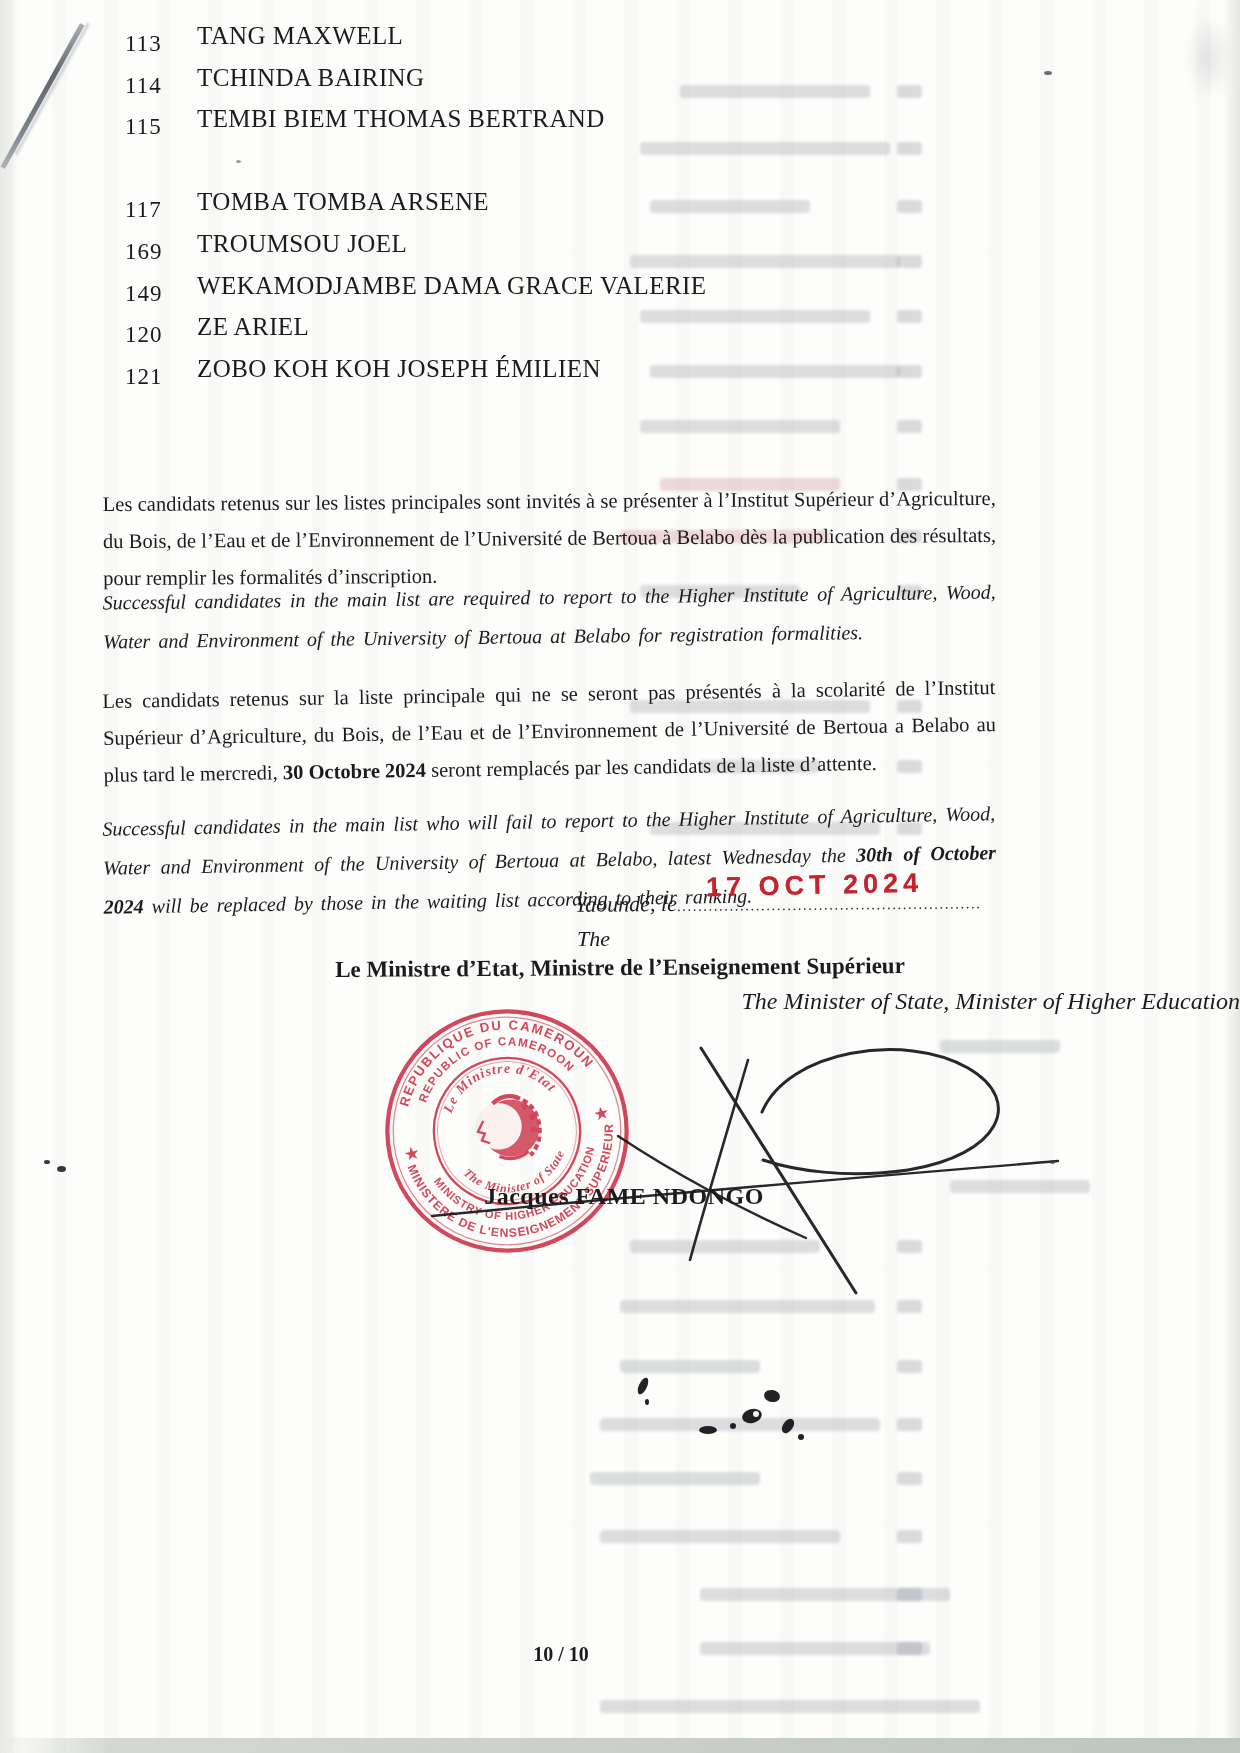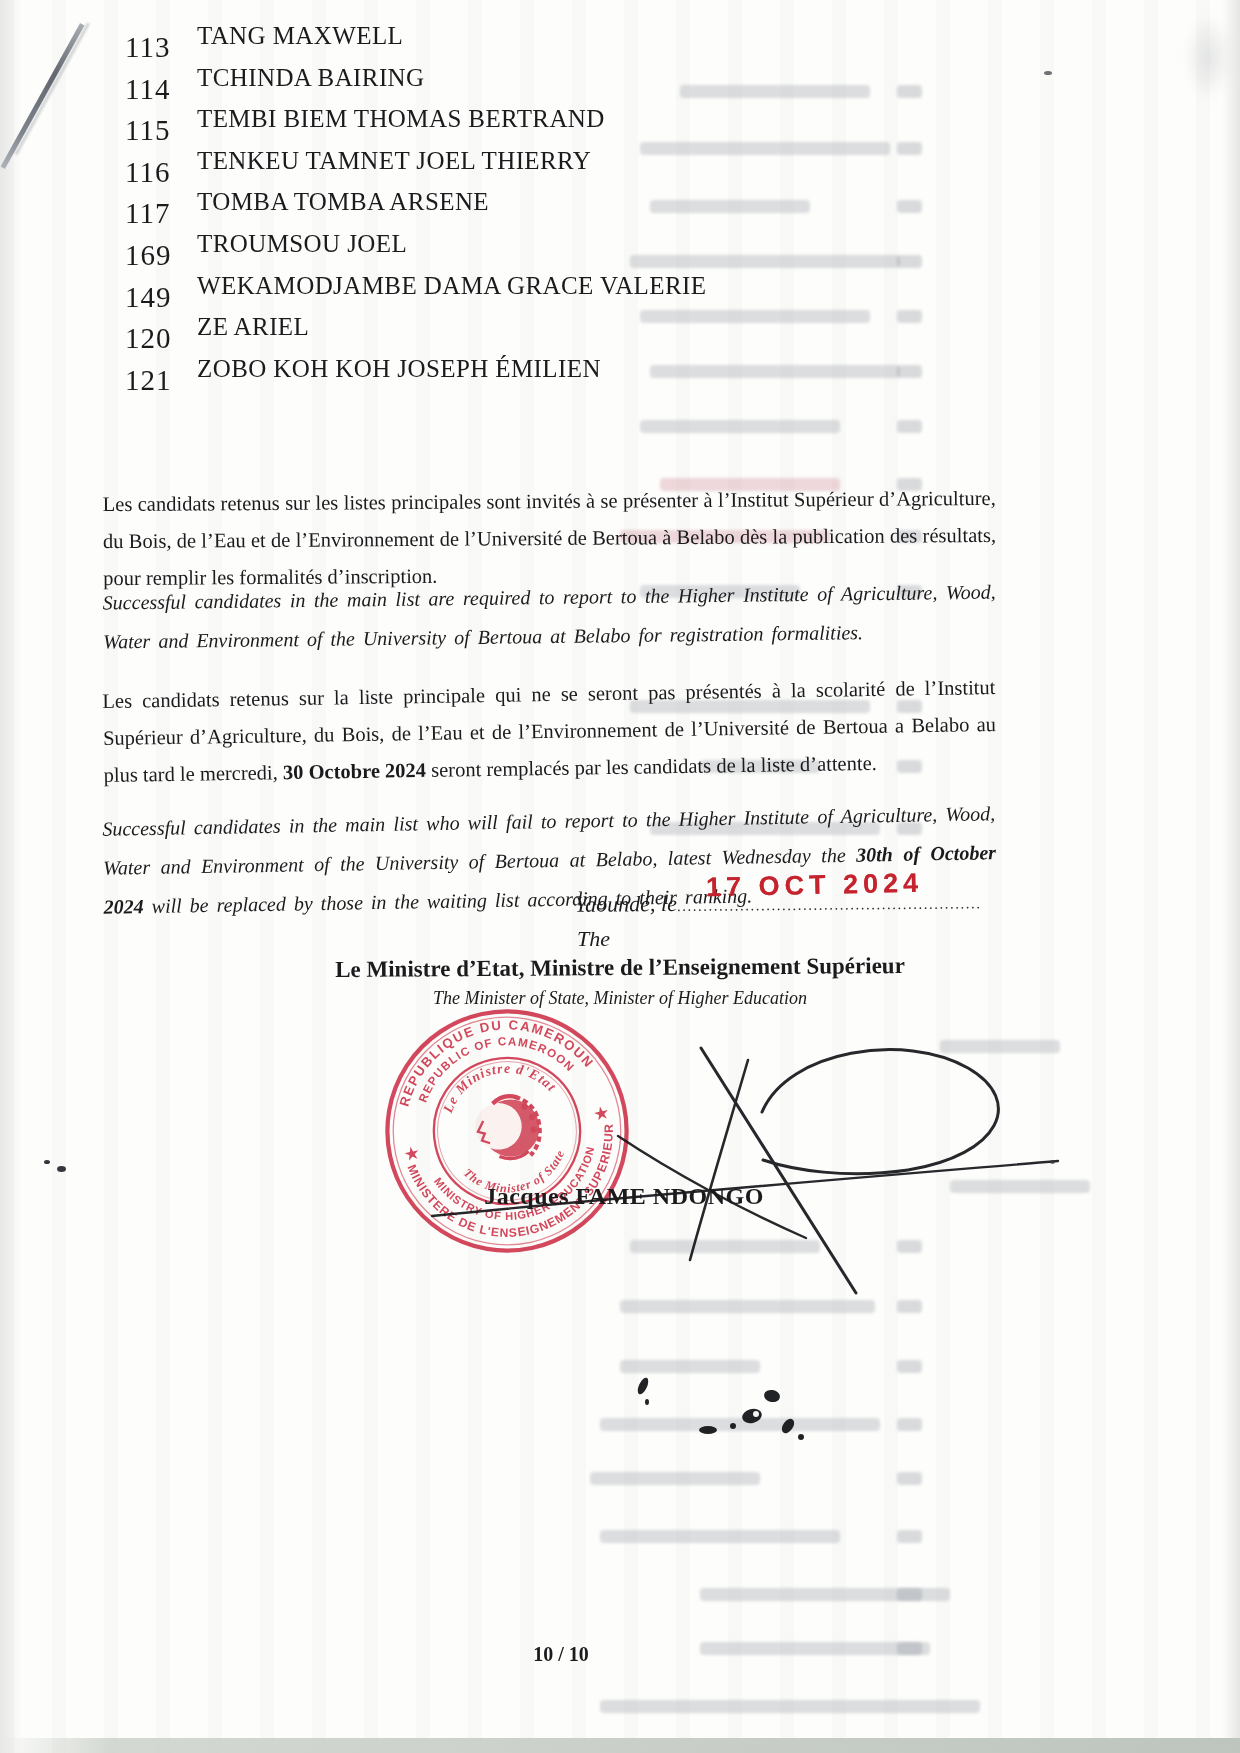--- a/index.html
+++ b/index.html
@@ -18,40 +18,40 @@
       repeating-linear-gradient(90deg, rgba(175,176,172,0.06) 0px, rgba(175,176,172,0.06) 14px, rgba(255,255,255,0) 14px, rgba(255,255,255,0) 52px),
       linear-gradient(90deg, rgba(190,192,188,0.28) 0px, rgba(255,255,255,0) 22px),
       linear-gradient(270deg, rgba(175,178,172,0.30) 0px, rgba(255,255,255,0) 18px),
       var(--paper);
     font-family:"Liberation Serif", serif;
     color:var(--ink);
   }
   
   .cand-list{position:absolute;left:0;top:0;width:1240px;height:460px;}
   .cand-row{position:absolute;left:0;width:760px;height:40px;}
-  .cand-num{position:absolute;left:125px;top:9px;font-size:29px;letter-spacing:1px;}
+  .cand-num{position:absolute;left:125px;top:9px;font-size:23px;letter-spacing:1px;}
   .cand-name{position:absolute;left:197px;top:0;font-size:25px;letter-spacing:0.4px;white-space:nowrap;}
   
   .para{position:absolute;left:103px;width:893px;text-align:justify;}
   .para.fr{font-size:20.5px;line-height:37px;}
   .para.en{font-size:20px;line-height:39px;font-style:italic;word-spacing:3px;}
   .b{font-weight:bold;}
   
   .dateline{position:absolute;left:575px;top:890px;font-style:italic;font-size:22px;transform:rotate(-0.5deg);}
   .dateline .dots{font-style:normal;font-size:15px;letter-spacing:1.5px;color:#2c2c2e;}
   .the-label{position:absolute;left:577px;top:926px;font-style:italic;font-size:22px;}
   .stamp-date{
     position:absolute;left:706px;top:870px;
     font-family:"Liberation Sans",sans-serif;font-weight:bold;
     font-size:27px;letter-spacing:5px;color:var(--stamp);
     transform:rotate(-1.2deg);white-space:nowrap;
     text-shadow:0 0 0.6px rgba(197,36,47,0.7);
   }
   .title-fr{position:absolute;left:0;top:955px;width:1240px;text-align:center;font-weight:bold;font-size:23px;transform:rotate(-0.4deg);}
-  .title-en{position:absolute;left:0;top:988px;width:1240px;text-align:center;font-style:italic;font-size:18px;}
+  .title-en{position:absolute;left:0;top:988px;width:1240px;text-align:right;font-style:italic;font-size:24px;}
   .sig-name{position:absolute;left:0;top:1183px;width:1248px;text-align:center;font-weight:bold;font-size:24px;letter-spacing:0.5px;}
   .page-num{position:absolute;left:0;top:1643px;width:1122px;text-align:center;font-weight:bold;font-size:20px;}
   
   .seal{position:absolute;left:380px;top:1004px;width:254px;height:254px;opacity:0.93;filter:blur(0.3px);mix-blend-mode:multiply;}
   
   .sig-svg{position:absolute;left:0;top:0;width:1240px;height:1753px;pointer-events:none;}
   .fold-line{position:absolute;left:40px;top:14px;width:5px;height:164px;transform:rotate(29deg);
     background:linear-gradient(to bottom,#a8adb4 0%,#62676f 35%,#7e848c 75%,#aeb3b9 100%);filter:blur(0.4px);}
   .fold-line::after{content:"";position:absolute;left:6px;top:-4px;width:3px;height:150px;background:rgba(150,155,162,0.45);filter:blur(1px);}
   .corner-haze{position:absolute;right:0;top:0;width:210px;height:230px;
@@ -125,24 +125,20 @@
       <span class="cand-name">TANG MAXWELL</span>
     </div>
       <div class="cand-row" style="top: 63.6px;">
       <span class="cand-num">114</span>
       <span class="cand-name">TCHINDA BAIRING</span>
     </div>
       <div class="cand-row" style="top: 105.2px;">
       <span class="cand-num">115</span>
       <span class="cand-name">TEMBI BIEM THOMAS BERTRAND</span>
     </div>
-      <div class="cand-row" style="top: 146.8px;">
-      <span class="cand-num">116</span>
-      <span class="cand-name">TENKEU TAMNET JOEL THIERRY</span>
-    </div>
       <div class="cand-row" style="top: 188.4px;">
       <span class="cand-num">117</span>
       <span class="cand-name">TOMBA TOMBA ARSENE</span>
     </div>
       <div class="cand-row" style="top: 230px;">
       <span class="cand-num">169</span>
       <span class="cand-name">TROUMSOU JOEL</span>
     </div>
       <div class="cand-row" style="top: 271.6px;">
       <span class="cand-num">149</span>

